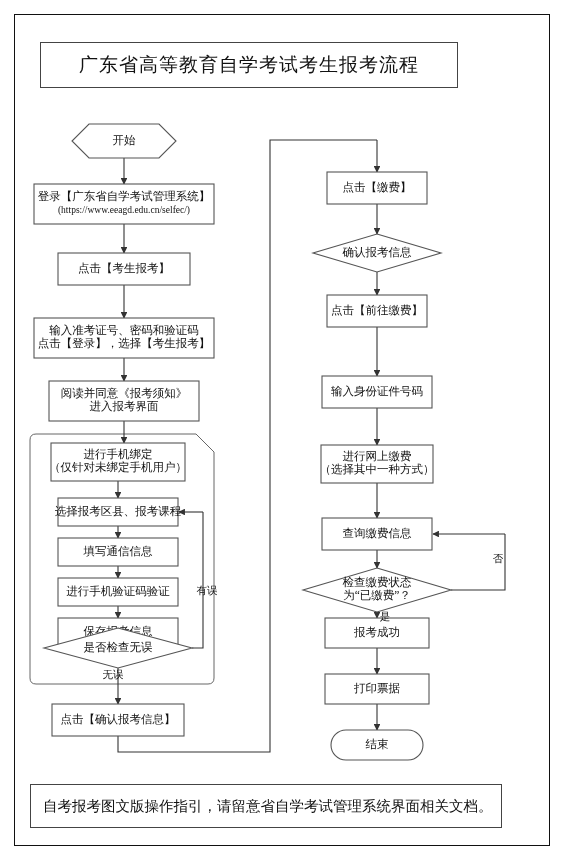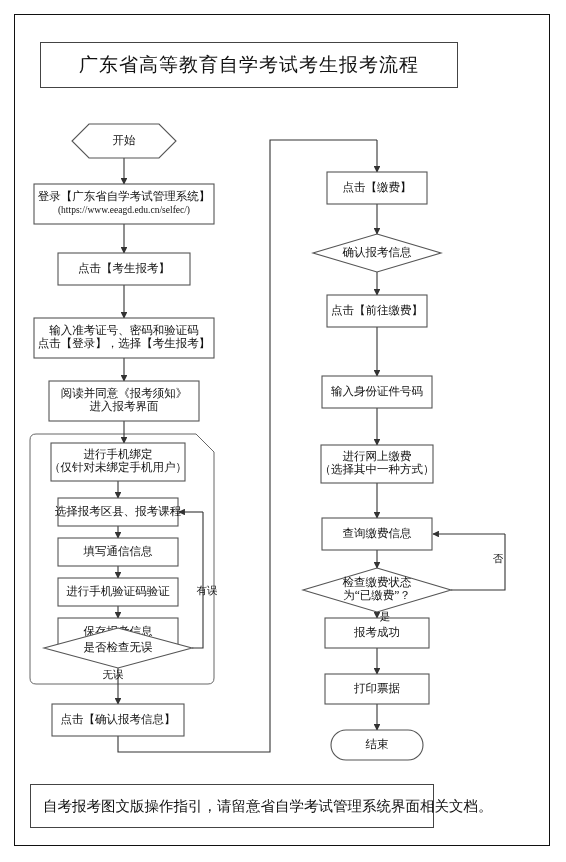--- a/index.html
+++ b/index.html
@@ -30,21 +30,21 @@
   }
   .title-box .t{
     font-size:19px;letter-spacing:1px;color:#111;
     font-family:Liberation Sans, sans-serif;
     white-space:nowrap;
   }
 
   
   .footer-box{
     position:absolute;left:30px;top:784px;
-    width:404px;height:44px;
+    width:472px;height:44px;
     border:1px solid #444;
     box-sizing:border-box;
     display:flex;align-items:center;
   }
   .footer-box .t{
     font-size:14.5px;color:#111;padding-left:12px;white-space:nowrap;
   }
 
   
   svg#chart{position:absolute;left:0;top:0;width:566px;height:862px;}

